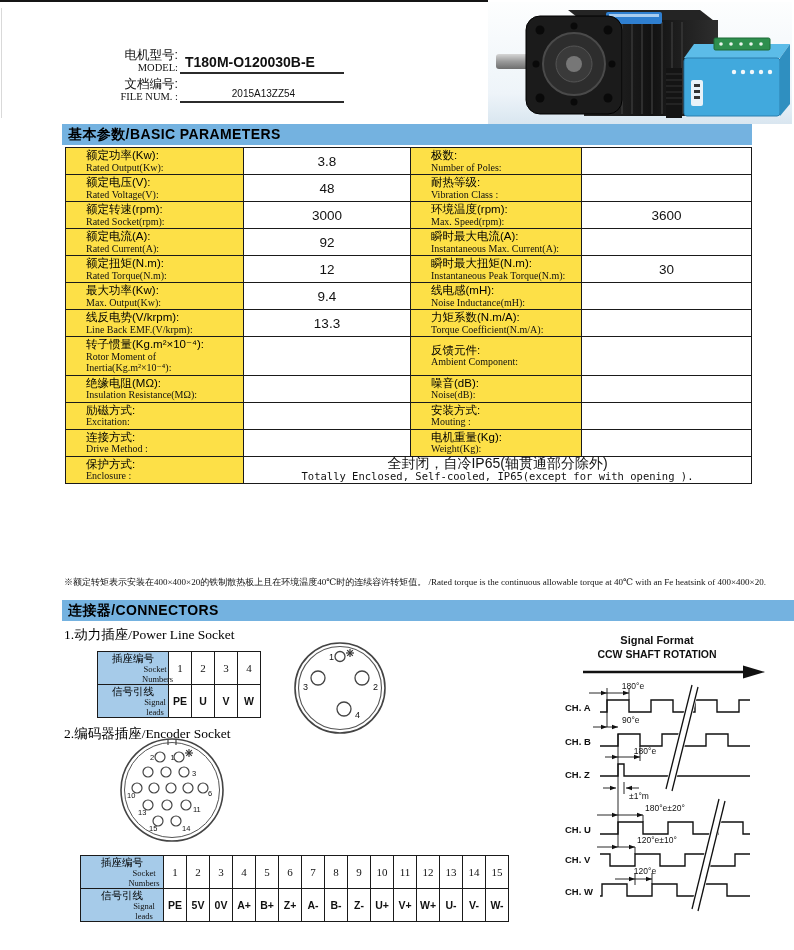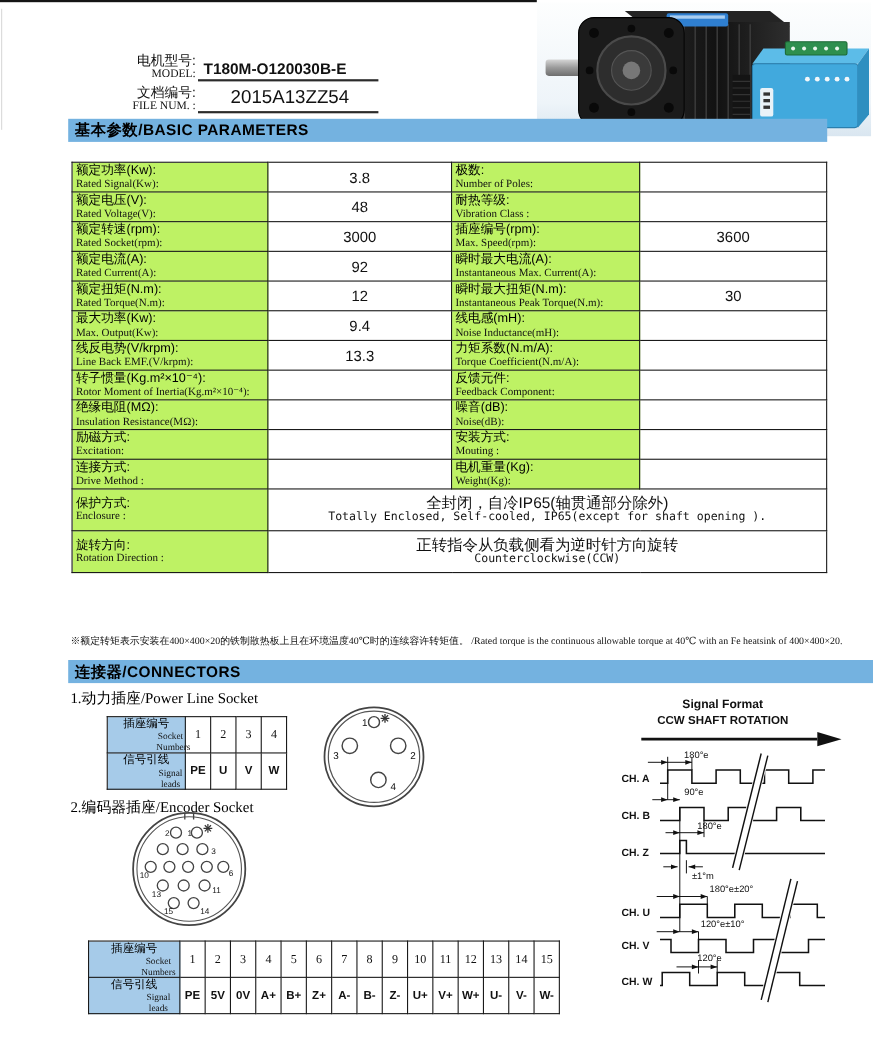--- a/index.html
+++ b/index.html
@@ -10,34 +10,34 @@
 
   
   .model-block{position:absolute;left:106px;top:48px;width:238px;}
   .m-row{display:flex;margin-bottom:3px;}
   .m-labels{width:72px;text-align:right;flex:0 0 72px;}
   .m-cn{font-size:12.5px;line-height:14px;}
   .m-en{font-size:10.5px;line-height:12px;font-family:"Liberation Serif","DejaVu Serif",serif;}
   .m-val{flex:1;border-bottom:2px solid #2b2b2b;margin-left:2px;padding:2px 2px 2px 5px;
          display:flex;align-items:flex-end;}
   .m-val.model{font-weight:bold;font-size:14px;}
-  .m-val.file{font-size:17px;justify-content:center;}
+  .m-val.file{font-size:10px;justify-content:center;}
 
   
   .bar{position:absolute;height:21px;background:#74b2e0;color:#000;font-weight:bold;
        font-size:14px;line-height:21px;padding-left:6px;box-sizing:border-box;letter-spacing:.4px;}
 
   
   table.basic{position:absolute;left:65px;top:147px;width:686px;border-collapse:collapse;table-layout:fixed;}
   table.basic td{border:1.5px solid #1a1a1a;padding:0;box-sizing:border-box;height:26.4px;vertical-align:middle;}
-  table.basic td.lbl{background:#bef264;padding:1px 2px 1px 3px;}
+  table.basic td.lbl{background:#fde047;padding:1px 2px 1px 20px;}
   .lbl .cn{font-size:11.5px;line-height:12.5px;color:#000;}
   .lbl .en{font-size:10px;line-height:11.5px;font-family:"Liberation Serif","DejaVu Serif",serif;}
   table.basic td.val{text-align:center;font-size:13.5px;}
-  tr.mergedrow td{height:38px;}
+  tr.mergedrow td{height:27px;}
   td.merged{text-align:center;}
   .merged .m1{font-size:14px;line-height:13.5px;}
   .merged .m2{font-size:10.5px;line-height:12.5px;font-family:"DejaVu Sans Mono","Liberation Mono",monospace;}
 
   .note{position:absolute;left:64px;top:577px;width:724px;font-size:9px;line-height:11px;
         font-family:"Liberation Serif","DejaVu Serif",serif;color:#111;}
 
   .conn-head{position:absolute;font-size:13.5px;font-family:"Liberation Serif","DejaVu Serif",serif;color:#000;}
 
   table.conn{position:absolute;border-collapse:collapse;table-layout:fixed;}
@@ -161,34 +161,34 @@
         </g>
       <rect x="203" y="78" width="12" height="26" rx="2" fill="#e9f2f8"></rect>
       <g fill="#333">
           <rect x="206" y="82" width="6" height="3"></rect>
           <rect x="206" y="88" width="6" height="3"></rect>
           <rect x="206" y="94" width="6" height="3"></rect>
         </g>
     </g>
   </svg>
 
-  <div class="bar" style="left:62px;top:108px;width:690px;">基本参数/BASIC PARAMETERS</div>
+  <div class="bar" style="left:62px;top:124px;width:690px;">基本参数/BASIC PARAMETERS</div>
 
   <table class="basic">
     <colgroup>
         <col style="width:178px">
         <col style="width:167px">
         <col style="width:171px">
         <col style="width:170px">
       </colgroup>
     <tbody id="basic-rows">
         <tr>
     <td class="lbl">
       <div class="cn">额定功率(Kw):</div>
-      <div class="en">Rated Signal(Kw):</div>
+      <div class="en">Rated Output(Kw):</div>
     </td>
     <td class="val">3.8</td>
     <td class="lbl">
       <div class="cn">极数:</div>
       <div class="en">Number of Poles:</div>
     </td>
     <td class="val"></td>
   </tr>
         <tr>
     <td class="lbl">
@@ -202,21 +202,21 @@
     </td>
     <td class="val"></td>
   </tr>
         <tr>
     <td class="lbl">
       <div class="cn">额定转速(rpm):</div>
       <div class="en">Rated Socket(rpm):</div>
     </td>
     <td class="val">3000</td>
     <td class="lbl">
-      <div class="cn">插座编号(rpm):</div>
+      <div class="cn">环境温度(rpm):</div>
       <div class="en">Max. Speed(rpm):</div>
     </td>
     <td class="val">3600</td>
   </tr>
         <tr>
     <td class="lbl">
       <div class="cn">额定电流(A):</div>
       <div class="en">Rated Current(A):</div>
     </td>
     <td class="val">92</td>
@@ -263,21 +263,21 @@
     <td class="val"></td>
   </tr>
         <tr>
     <td class="lbl">
       <div class="cn">转子惯量(Kg.m²×10⁻⁴):</div>
       <div class="en">Rotor Moment of Inertia(Kg.m²×10⁻⁴):</div>
     </td>
     <td class="val"></td>
     <td class="lbl">
       <div class="cn">反馈元件:</div>
-      <div class="en">Feedback Component:</div>
+      <div class="en">Ambient Component:</div>
     </td>
     <td class="val"></td>
   </tr>
         <tr>
     <td class="lbl">
       <div class="cn">绝缘电阻(MΩ):</div>
       <div class="en">Insulation Resistance(MΩ):</div>
     </td>
     <td class="val"></td>
     <td class="lbl">
@@ -312,31 +312,21 @@
   </tr>
       </tbody>
     <tbody id="basic-footer">
       <tr class="mergedrow">
         <td class="lbl">
           <div class="cn">保护方式:</div>
           <div class="en">Enclosure :</div>
         </td>
         <td class="merged" colspan="3">
           <div class="m1">全封闭，自冷IP65(轴贯通部分除外)</div>
-          <div class="m2">Totally Enclosed, Self-cooled, IP65(except for shaft opening ).</div>
-        </td>
-      </tr>
-      <tr class="mergedrow">
-        <td class="lbl">
-          <div class="cn">旋转方向:</div>
-          <div class="en">Rotation Direction :</div>
-        </td>
-        <td class="merged" colspan="3">
-          <div class="m1">正转指令从负载侧看为逆时针方向旋转</div>
-          <div class="m2">Counterclockwise(CCW)</div>
+          <div class="m2">Totally Enclosed, Self-cooled, IP65(except for with opening ).</div>
         </td>
       </tr>
     </tbody>
   </table>
 
   <div class="note">※额定转矩表示安装在400×400×20的铁制散热板上且在环境温度40℃时的连续容许转矩值。 /Rated torque is the continuous allowable torque at 40℃ with an Fe heatsink of 400×400×20.</div>
 
   <div class="bar" style="left:62px;top:600px;width:732px;">连接器/CONNECTORS</div>
 
   <div class="conn-head" style="left:64px;top:626px;">1.动力插座/Power Line Socket</div>

